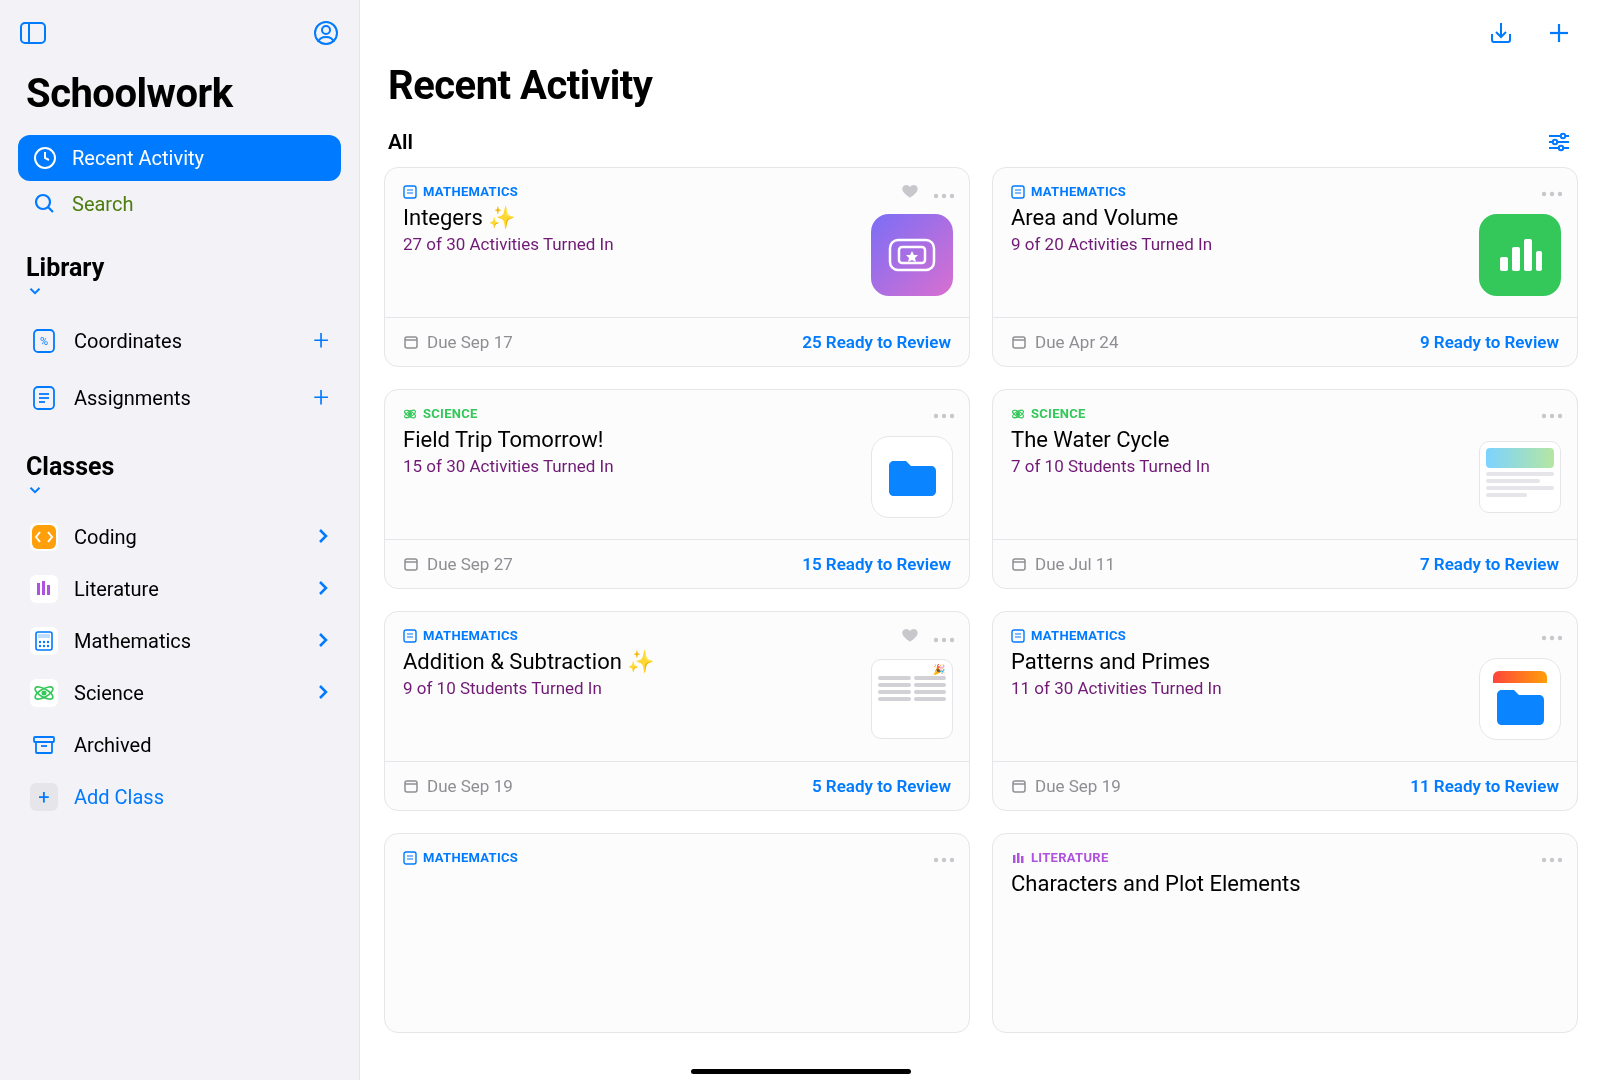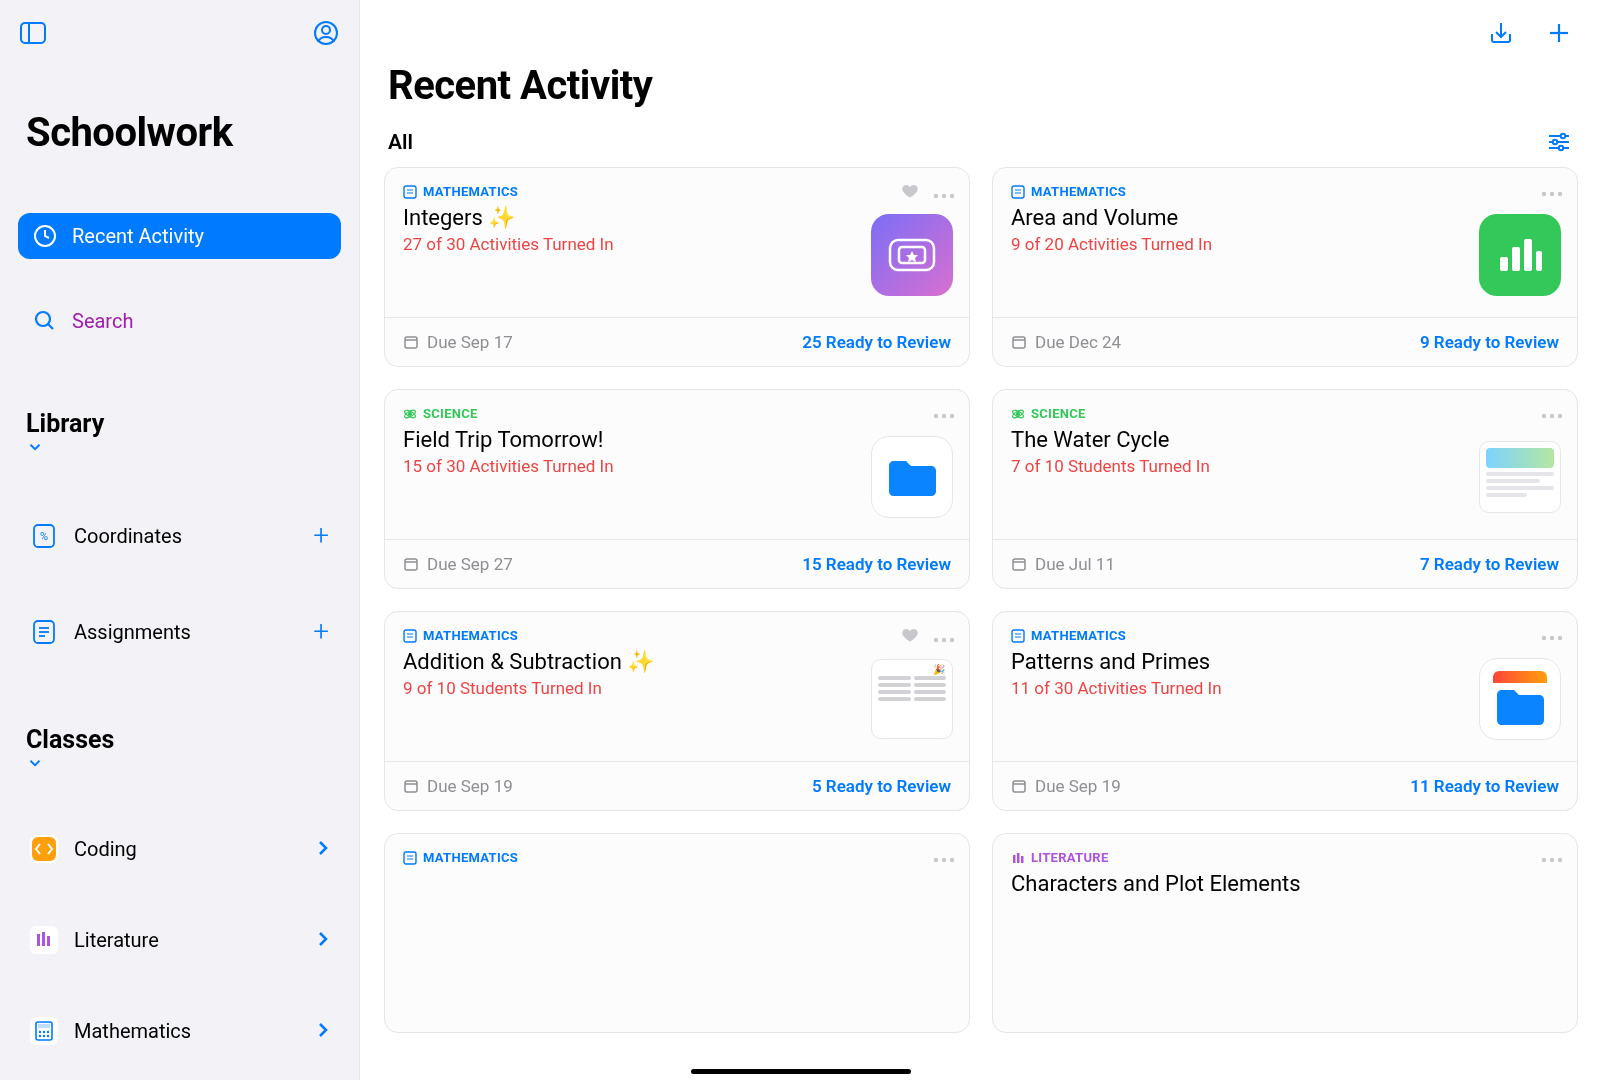--- a/index.html
+++ b/index.html
@@ -1,24 +1,24 @@
 <!DOCTYPE html>
 <html><head>
 <meta charset="utf-8">
 <style>
 * { margin:0; padding:0; box-sizing:border-box; font-family:-apple-system,BlinkMacSystemFont,"Segoe UI",Roboto,sans-serif; -webkit-font-smoothing:antialiased; }
 body { display:flex; width:1602px; height:1080px; background:#fff; overflow:hidden; }
 
 
-.sidebar { width:360px; background:#f2f2f7; border-right:1px solid #e5e5ea; padding:18px 18px 0 18px; display:flex; flex-direction:column;gap:39px; }
+.sidebar { width:360px; background:#f2f2f7; border-right:1px solid #e5e5ea; padding:18px 18px 0 18px; display:flex; flex-direction:column; }
 .sidebar-top { display:flex; justify-content:space-between; align-items:center; margin-bottom:22px; }
 .icon-btn { width:30px; height:30px; display:flex; align-items:center; justify-content:center; color:#007aff; cursor:pointer; }
 .app-title { font-size:40px; font-weight:700; color:#000; margin:0 0 18px 8px; letter-spacing:-.5px; }
 
-.nav-item { display:flex; align-items:center; gap:14px; padding:10px 14px; border-radius:12px; font-size:20px; color:#a21caf; cursor:pointer; }
+.nav-item { display:flex; align-items:center; gap:14px; padding:10px 14px; border-radius:12px; font-size:20px; color:#4d7c0f; cursor:pointer; }
 .nav-item.active { background:#007aff; color:#fff; }
 .nav-item .nav-icon { width:26px; height:26px; display:flex; align-items:center; justify-content:center; color:#007aff; }
 .nav-item.active .nav-icon { color:#fff; }
 
 .section-header { display:flex; align-items:flex-start; justify-content:space-between; margin:26px 8px 8px 8px; cursor:pointer;flex-direction:column; }
 .section-header h2 { font-size:25px; font-weight:700; color:#000; }
 .section-header .chev { color:#007aff; }
 
 .lib-item, .class-item { display:flex; align-items:center; gap:16px; padding:12px 12px; border-radius:10px; font-size:20px; color:#000; cursor:pointer; }
 .lib-item .trail, .class-item .trail { margin-left:auto; color:#007aff; }
@@ -41,21 +41,21 @@
 
 .cards { flex:1; overflow:auto; padding:0 24px 24px 24px; display:grid; grid-template-columns:1fr 1fr; gap:22px 22px; align-content:start; }
 .card { border:1px solid #e5e5ea; background:#fcfcfd; border-radius:14px; display:flex; flex-direction:column; overflow:hidden; min-height:200px; }
 .card-body { padding:16px 18px 12px 18px; flex:1; position:relative; }
 .card-head { display:flex; align-items:center; gap:8px; margin-bottom:6px; }
 .subj-badge { display:flex; align-items:center; gap:6px; font-size:13px; font-weight:700; letter-spacing:.3px; }
 .subj-badge.math { color:#007aff; }
 .subj-badge.science { color:#34c759; }
 .subj-badge.literature { color:#af52de; }
 .card-title { font-size:22px; font-weight:400; color:#000000; margin-bottom:4px; }
-.card-sub { font-size:17px; color:#ef4444; }
+.card-sub { font-size:17px; color:#701a75; }
 .card-actions-tr { position:absolute; top:14px; right:14px; display:flex; align-items:center; gap:14px; color:#c7c7cc; }
 .card-thumb { position:absolute; right:16px; top:46px; width:82px; height:82px; border-radius:18px; display:flex; align-items:center; justify-content:center; }
 .card-foot { border-top:1px solid #e5e5ea; padding:14px 18px; display:flex; align-items:center; gap:10px; font-size:17px; color:#8e8e93; }
 .card-foot .due { display:flex; align-items:center; gap:8px; }
 .card-foot .review { margin-left:auto; color:#007aff; font-weight:600; }
 
 .home-indicator { position:fixed; bottom:6px; left:50%; transform:translateX(-50%); width:220px; height:5px; background:#000; border-radius:3px; }
 
 
 .subj-ico { width:14px; height:14px; }
@@ -334,21 +334,21 @@
               </svg>
             </div>
           </div>
     </div>
     <div class="card-foot">
       <span class="due">
         <svg width="16" height="16" viewBox="0 0 16 16" fill="none" stroke="#8e8e93" stroke-width="1.5">
               <rect x="2" y="3" width="12" height="11" rx="2"></rect>
               <line x1="2" y1="6" x2="14" y2="6"></line>
             </svg>
-        <span>Due Dec 24</span>
+        <span>Due Apr 24</span>
       </span>
       <span class="review">9 Ready to Review</span>
     </div>
   </div>
       <div class="card">
     <div class="card-body">
       <div class="card-head">
         <span class="subj-badge science">
               <svg class="subj-ico" viewBox="0 0 14 14" fill="none" stroke="currentColor" stroke-width="1.2">
                 <circle cx="7" cy="7" r="1.5" fill="currentColor"></circle>

